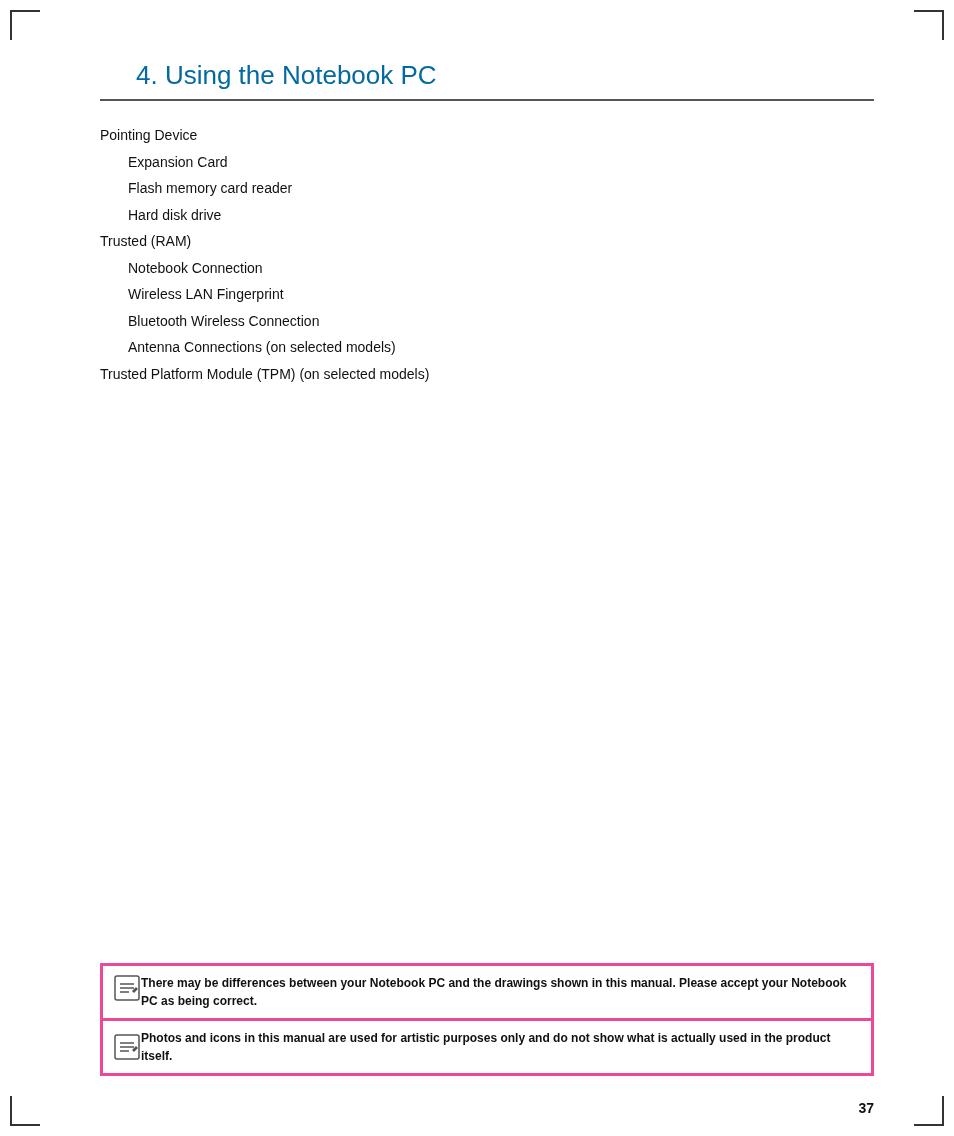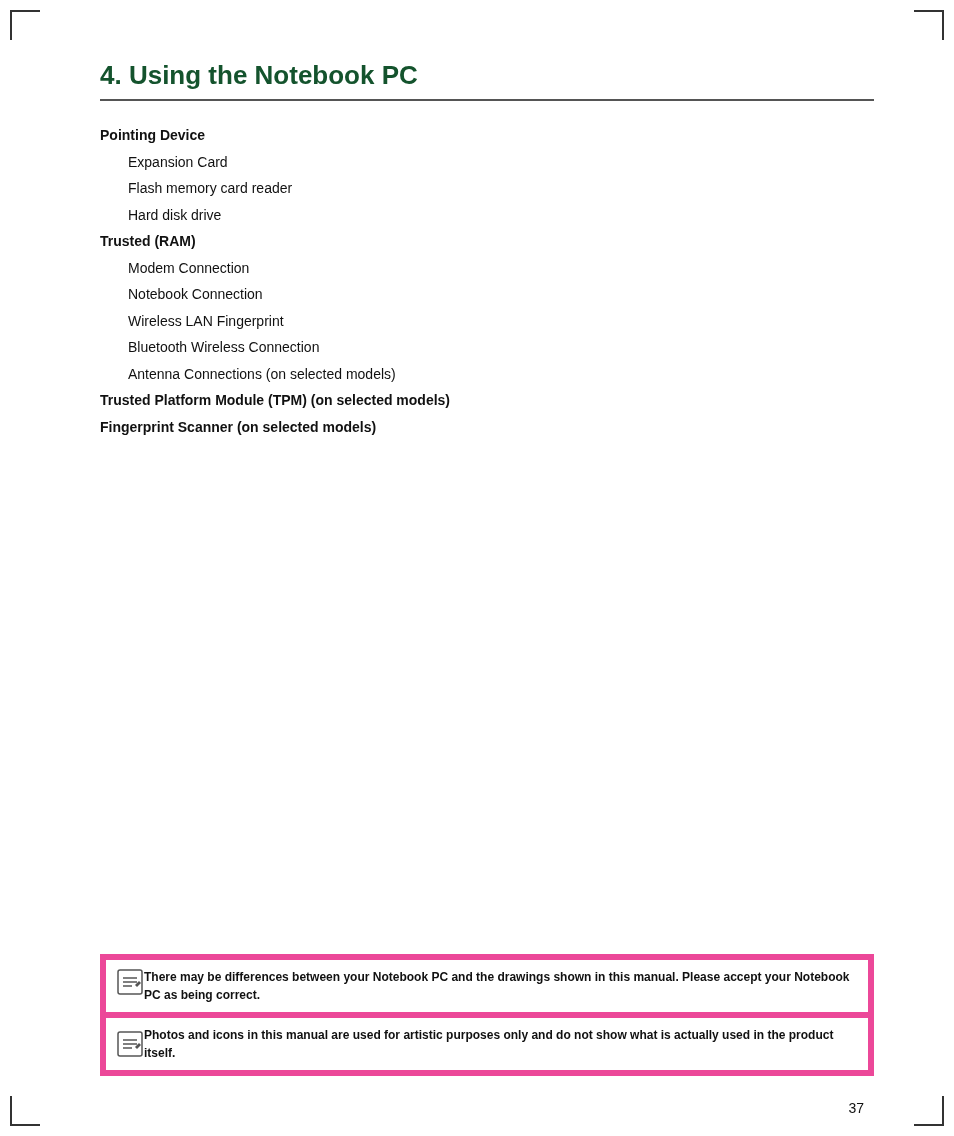--- a/index.html
+++ b/index.html
@@ -48,59 +48,60 @@
       left: 10px;
       border-width: 0 0 2px 2px;
     }
     .corner-mark.bottom-right {
       bottom: 10px;
       right: 10px;
       border-width: 0 2px 2px 0;
     }
 
     .chapter-title {
-      color: #14532d;
+      color: #0369a1;
       font-size: 26px;
-      font-weight: bold;
+      font-weight: normal;
       margin-bottom: 8px;
+      margin-left: 36px;
     }
 
     .title-rule {
       border: none;
       border-top: 2px solid #555;
       margin-bottom: 22px;
     }
 
     .toc-list {
       list-style: none;
       font-size: 14px;
       line-height: 1.75;
     }
 
     .toc-item {
-      font-weight: bold;
+      font-weight: normal;
       color: #111;
       margin-top: 2px;
     }
 
     .toc-item.sub {
       padding-left: 28px;
       font-weight: normal;
     }
 
     
     .notes-section {
       position: absolute;
       bottom: 60px;
       left: 100px;
       right: 80px;
     }
 
     .note-box {
-      border: 6px solid #ec4899;
+      border: 3px solid #ec4899;
       display: flex;
       align-items: flex-start;
       padding: 8px 10px;
       margin-bottom: 0;
       background: #fff;
     }
 
     .note-box + .note-box {
       border-top: none;
       align-items: flex-end;
@@ -109,23 +110,23 @@
     .note-text {
       font-size: 12px;
       font-weight: bold;
       color: #111;
       line-height: 1.5;
     }
 
     .page-number {
       position: absolute;
       bottom: 20px;
-      right: 90px;
+      right: 80px;
       font-size: 14px;
-      font-weight: normal;
+      font-weight: bold;
       color: #111;
     }
   </style>
 </head>
 <body>
 
 <div class="page-container">
 
   <div class="corner-mark top-left"></div>
   <div class="corner-mark top-right"></div>
@@ -134,27 +135,25 @@
 
   <h1 class="chapter-title">4. Using the Notebook PC</h1>
   <hr class="title-rule">
 
   <ul class="toc-list">
       <li class="toc-item">Pointing Device</li>
       <li class="toc-item sub">Expansion Card</li>
       <li class="toc-item sub">Flash memory card reader</li>
       <li class="toc-item sub">Hard disk drive</li>
       <li class="toc-item">Trusted (RAM)</li>
-      <li class="toc-item sub">Modem Connection</li>
       <li class="toc-item sub">Notebook Connection</li>
       <li class="toc-item sub">Wireless LAN Fingerprint</li>
       <li class="toc-item sub">Bluetooth Wireless Connection</li>
       <li class="toc-item sub">Antenna Connections (on selected models)</li>
       <li class="toc-item">Trusted Platform Module (TPM) (on selected models)</li>
-      <li class="toc-item">Fingerprint Scanner (on selected models)</li>
     </ul>
 
   <div class="notes-section">
       <div class="note-box">
         <div><svg width="28" height="28" viewBox="0 0 28 28" xmlns="http://www.w3.org/2000/svg">
       <rect x="2" y="2" width="24" height="24" rx="2" fill="none" stroke="#555" stroke-width="1.5"></rect>
       <line x1="7" y1="10" x2="21" y2="10" stroke="#555" stroke-width="1.5"></line>
       <line x1="7" y1="14" x2="21" y2="14" stroke="#555" stroke-width="1.5"></line>
       <line x1="7" y1="18" x2="16" y2="18" stroke="#555" stroke-width="1.5"></line>
       <path d="M19 17 L23 13 L25 15 L21 19 Z" fill="#555"></path>

